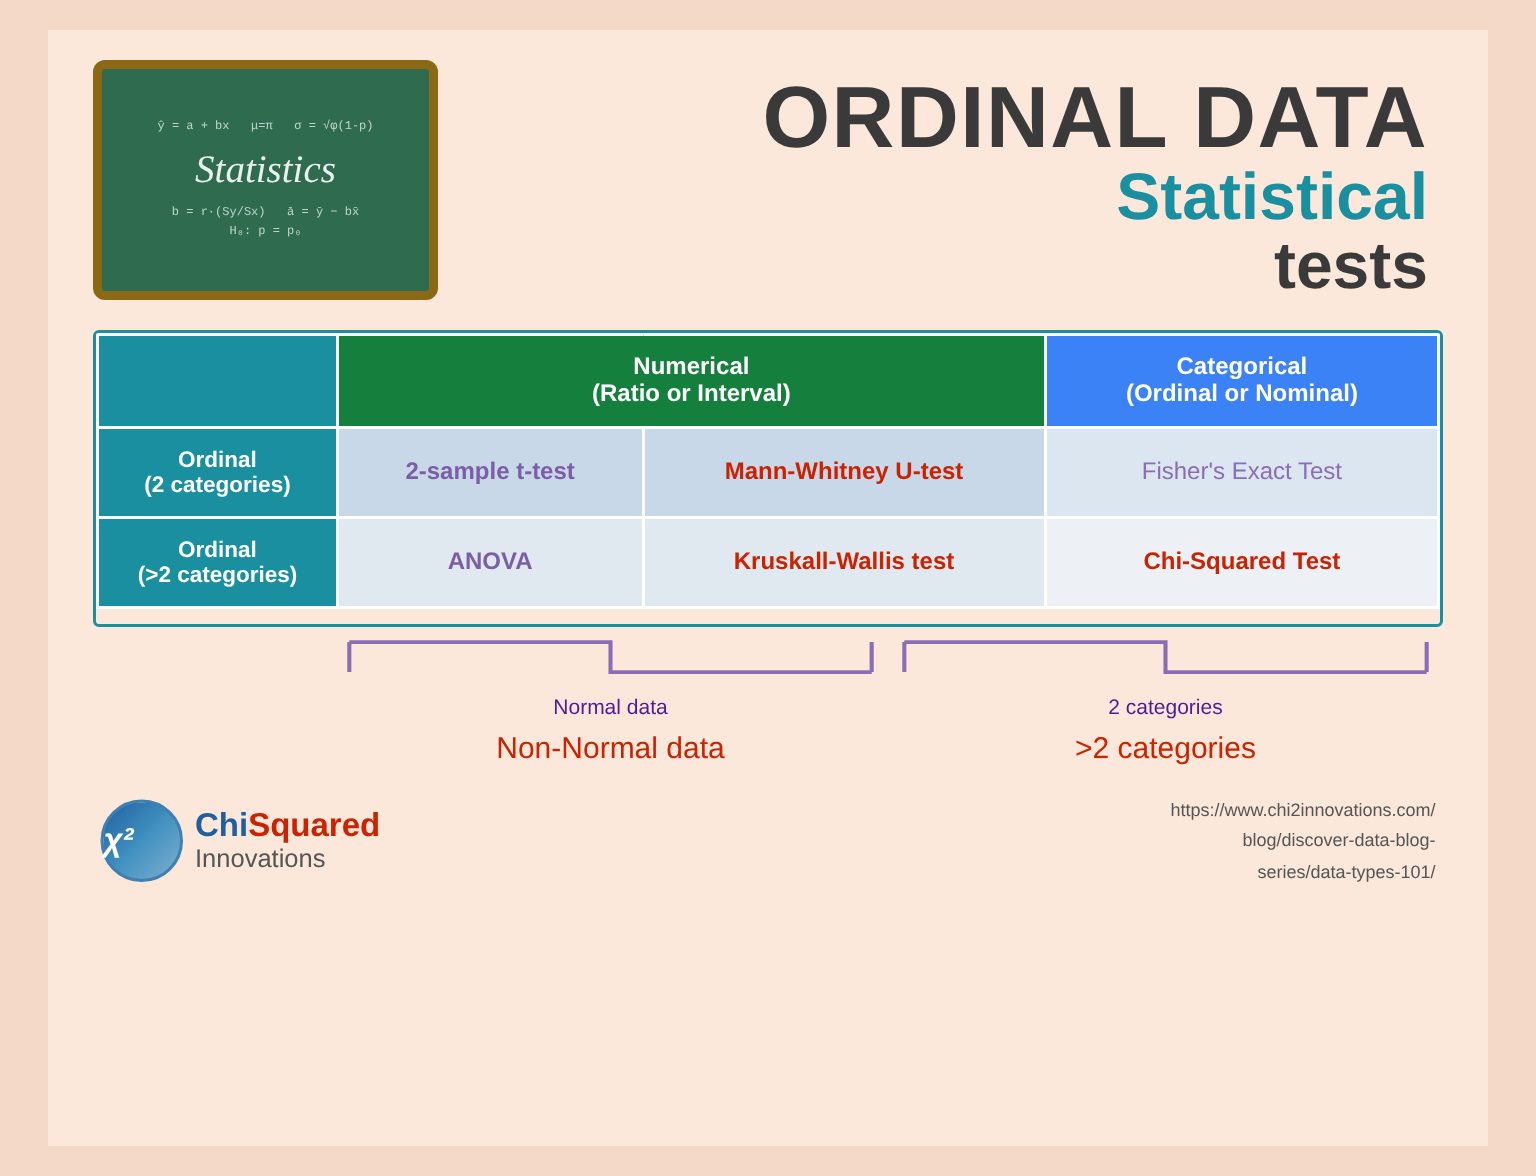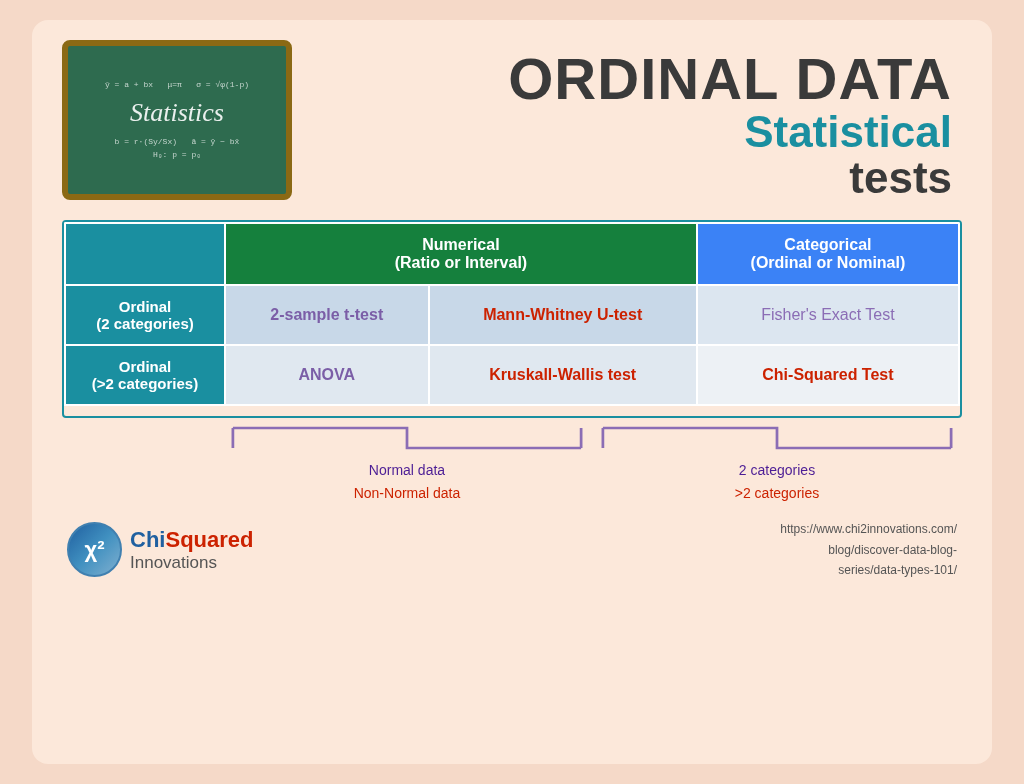--- a/index.html
+++ b/index.html
@@ -10,21 +10,21 @@
       background: #f5d9c8;
       font-family: Arial, sans-serif;
       overflow: hidden;
       position: relative;
     }
 
     .main-container {
       width: 960px;
       margin: 20px auto;
       background: #fce8da;
-      border-radius: 16px;
+      border-radius: 0;
       padding: 20px 30px 20px 30px;
       height: 744px;
       position: relative;
     }
 
     
     .header {
       display: flex;
       align-items: flex-start;
       margin-bottom: 20px;
@@ -198,21 +198,21 @@
 
     .brace-label-purple {
       color: #4c1d95;
       font-size: 14px;
       display: block;
       text-align: center;
     }
 
     .brace-label-red {
       color: #cc2200;
-      font-size: 14px;
+      font-size: 20px;
       display: block;
     }
 
     
     .footer {
       display: flex;
       align-items: center;
       justify-content: space-between;
       margin-top: 15px;
       padding: 0 5px;
@@ -224,24 +224,24 @@
       gap: 8px;
     }
 
     .logo-circle {
       width: 55px;
       height: 55px;
       border-radius: 50%;
       background: linear-gradient(135deg, #2060a0 0%, #4090c0 50%, #80b0d0 100%);
       display: flex;
       align-items: center;
-      justify-content: center;
       font-size: 22px;
       color: white;
       font-weight: bold;
+      font-style: italic;
       border: 2px solid #4080b0;
     }
 
     .logo-chi {
       color: #2060a0;
     }
 
     .logo-squared {
       color: #cc2200;
     }

